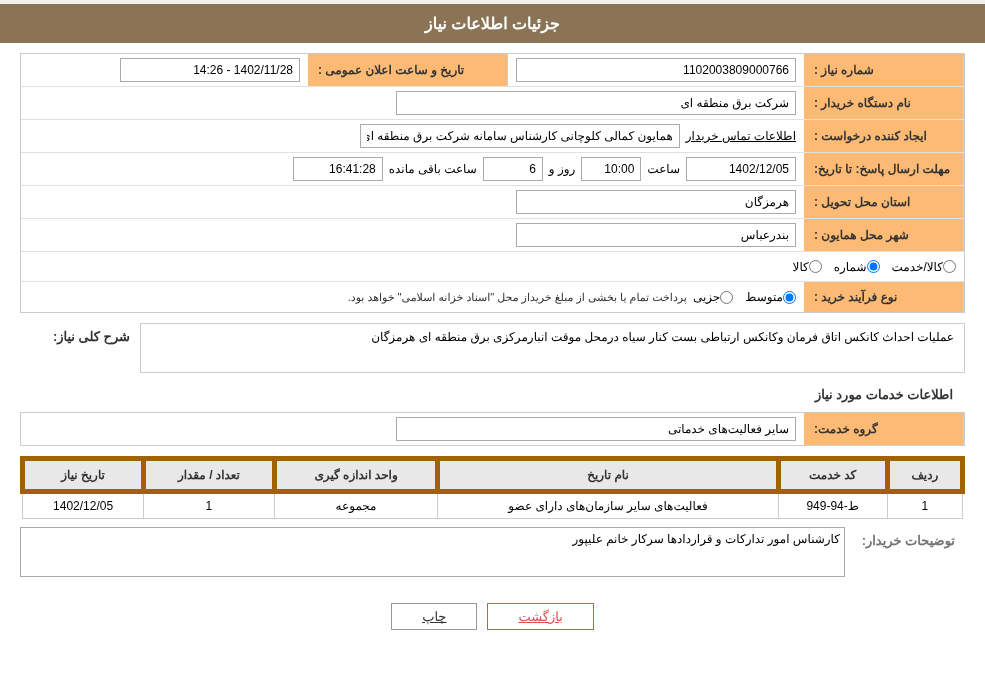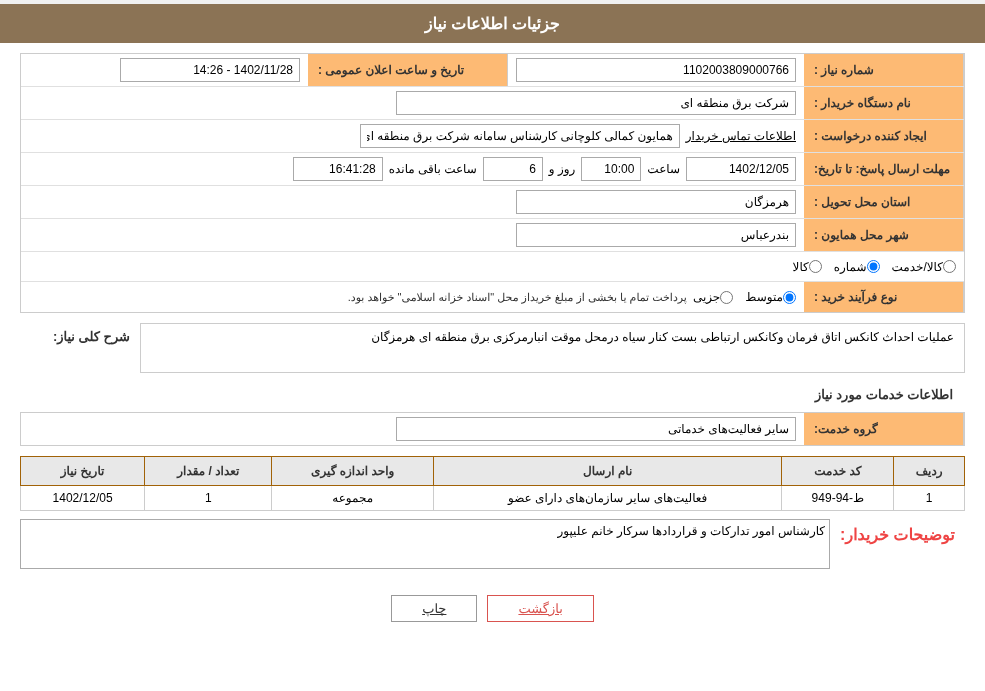--- a/index.html
+++ b/index.html
@@ -113,21 +113,21 @@
     .table-section {
       margin: 8px 0;
     }
     table.data-table {
       width: 100%;
       border-collapse: collapse;
       font-size: 12px;
     }
     table.data-table th {
       background: #e8e8e8;
-      border: 1px solid #a16207;
+      border: 5px solid #a16207;
       padding: 7px 8px;
       text-align: center;
       color: #333;
     }
     table.data-table td {
       border: 1px solid #ccc;
       padding: 5px 8px;
       text-align: center;
     }
     .footer-buttons {
@@ -281,41 +281,41 @@
         </div>
       </div>
     </div>
 
     <div class="table-section">
       <table class="data-table">
         <thead>
           <tr>
             <th>ردیف</th>
             <th>کد خدمت</th>
-            <th>نام ارسال</th>
+            <th>نام تاریخ</th>
             <th>واحد اندازه گیری</th>
             <th>تعداد / مقدار</th>
             <th>تاریخ نیاز</th>
           </tr>
         </thead>
         <tbody id="services-tbody">
         <tr>
       <td>1</td>
       <td>ط-94-949</td>
       <td>فعالیت‌های سایر سازمان‌های دارای عضو</td>
       <td>مجموعه</td>
       <td>1</td>
       <td>1402/12/05</td>
     </tr>
           </tbody>
       </table>
     </div>
 
     <div style="display:flex; align-items:flex-start; margin-bottom:8px; gap:0; margin-top:8px;">
-      <div style="font-weight:bold; font-size:16px; color:#ef4444; white-space:nowrap; padding:6px 10px; min-width:120px; text-align:right;">توضیحات خریدار:</div>
+      <div style="font-weight:bold; font-size:13px; color:#737373; white-space:nowrap; padding:6px 10px; min-width:120px; text-align:right;">توضیحات خریدار:</div>
       <div style="flex:1;">
         <textarea class="textarea-box" style="">کارشناس امور تدارکات و قراردادها سرکار خانم علیپور</textarea>
       </div>
     </div>
 
     <div class="footer-buttons">
       <button class="btn btn-back">بازگشت</button>
       <button class="btn btn-print">چاپ</button>
     </div>
 

